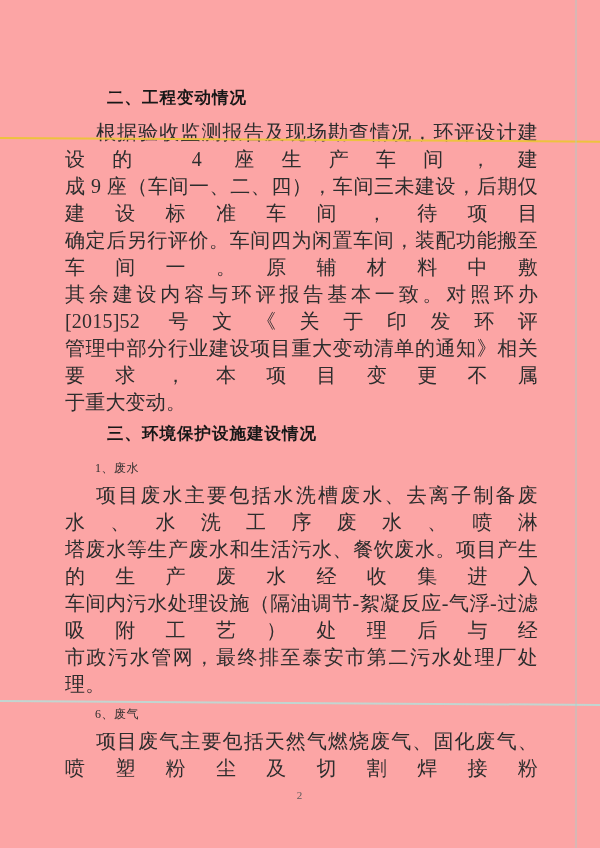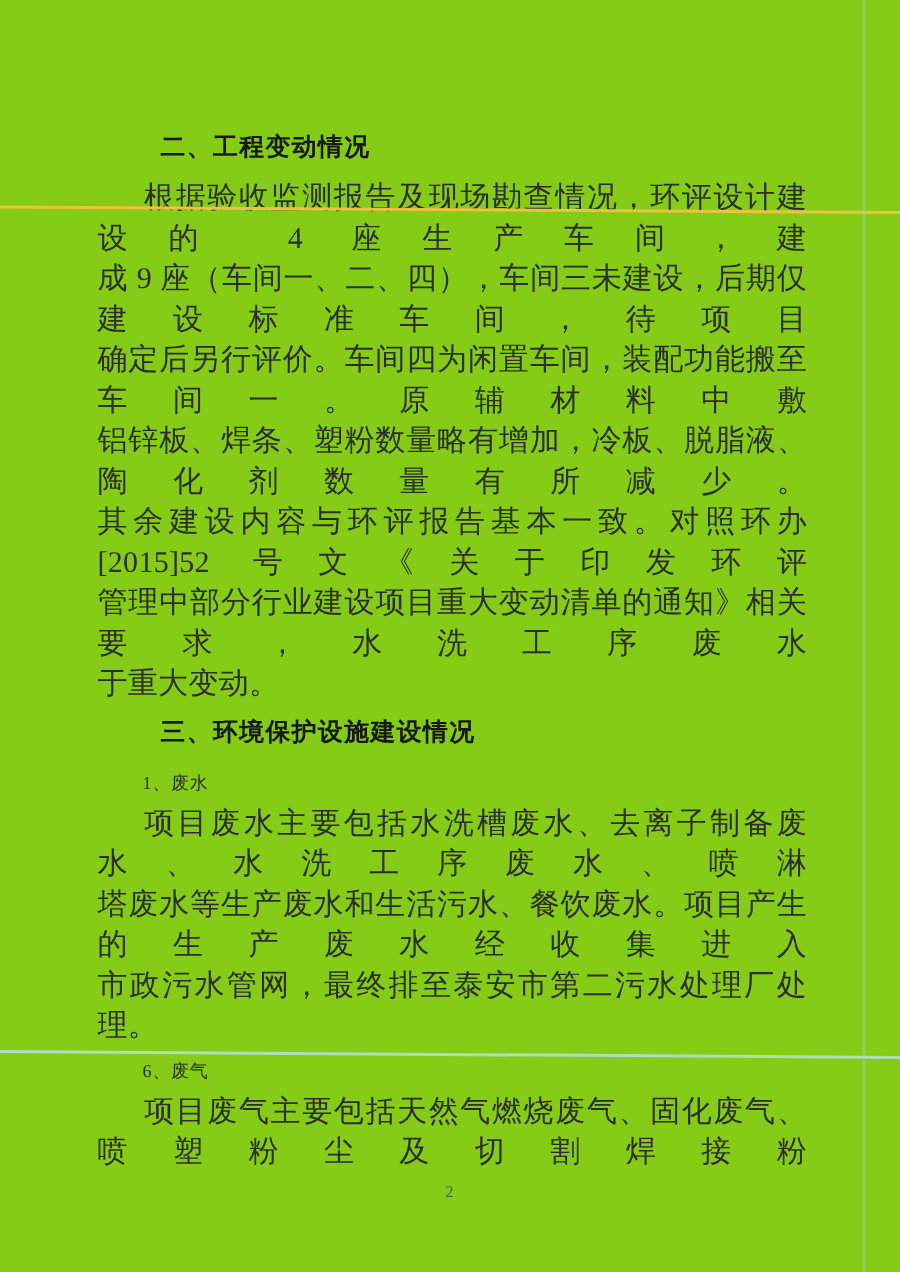--- a/index.html
+++ b/index.html
@@ -2,21 +2,21 @@
 <html><head>
 <meta charset="utf-8">
 <style>
   html, body { margin: 0; padding: 0; }
   body { background: #ffffff; }
 
   .page {
     position: relative;
     width: 600px;
     height: 848px;
-    background: #84cc16;
+    background: #fca5a5;
     overflow: hidden;
     font-family: "Liberation Serif", "DejaVu Serif", serif;
     color: #2d2d2d;
   }
 
   .content {
     position: absolute;
     left: 65px;
     top: 80px;
     width: 473px;
@@ -100,30 +100,30 @@
 <body>
 
 <div class="page">
 
   <div class="content">
       <div class="heading">二、工程变动情况</div>
       <div class="para">
         <div class="line first">根据验收监测报告及现场勘查情况，环评设计建设的 4 座生产车间，建</div>
         <div class="line">成 9 座（车间一、二、四），车间三未建设，后期仅建设标准车间，待项目</div>
         <div class="line">确定后另行评价。车间四为闲置车间，装配功能搬至车间一。原辅材料中敷</div>
-        <div class="line">铝锌板、焊条、塑粉数量略有增加，冷板、脱脂液、陶化剂数量有所减少。</div>
         <div class="line">其余建设内容与环评报告基本一致。对照环办[2015]52 号文《关于印发环评</div>
-        <div class="line">管理中部分行业建设项目重大变动清单的通知》相关要求，水洗工序废水</div>
+        <div class="line">管理中部分行业建设项目重大变动清单的通知》相关要求，本项目变更不属</div>
         <div class="line last">于重大变动。</div>
       </div>
       <div class="heading">三、环境保护设施建设情况</div>
       <div class="subheading">1、废水</div>
       <div class="para">
         <div class="line first">项目废水主要包括水洗槽废水、去离子制备废水、水洗工序废水、喷淋</div>
         <div class="line">塔废水等生产废水和生活污水、餐饮废水。项目产生的生产废水经收集进入</div>
+        <div class="line">车间内污水处理设施（隔油调节-絮凝反应-气浮-过滤吸附工艺）处理后与经</div>
         <div class="line last">市政污水管网，最终排至泰安市第二污水处理厂处理。</div>
       </div>
       <div class="subheading">6、废气</div>
       <div class="para">
         <div class="line first">项目废气主要包括天然气燃烧废气、固化废气、喷塑粉尘及切割焊接粉</div>
       </div>
     </div>
 
   <div class="page-number">2</div>
 

